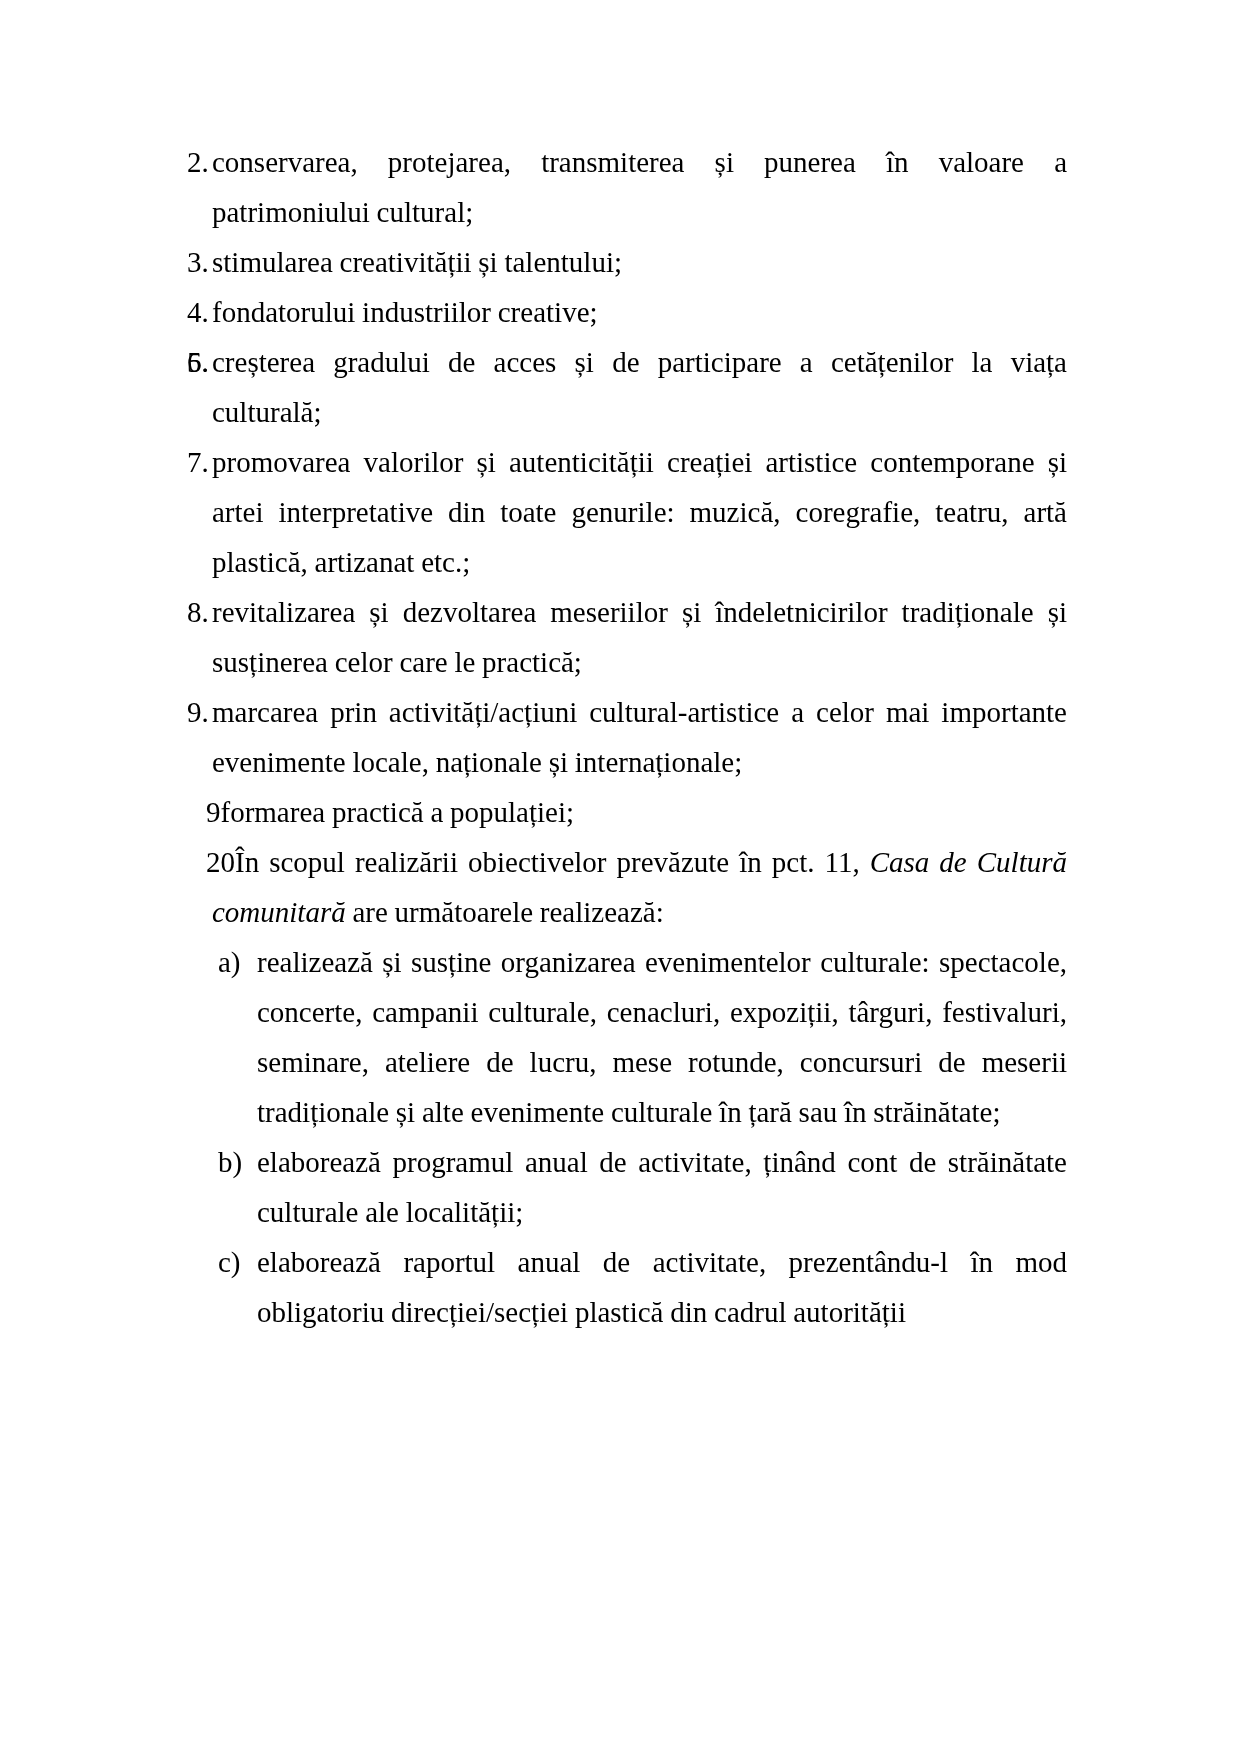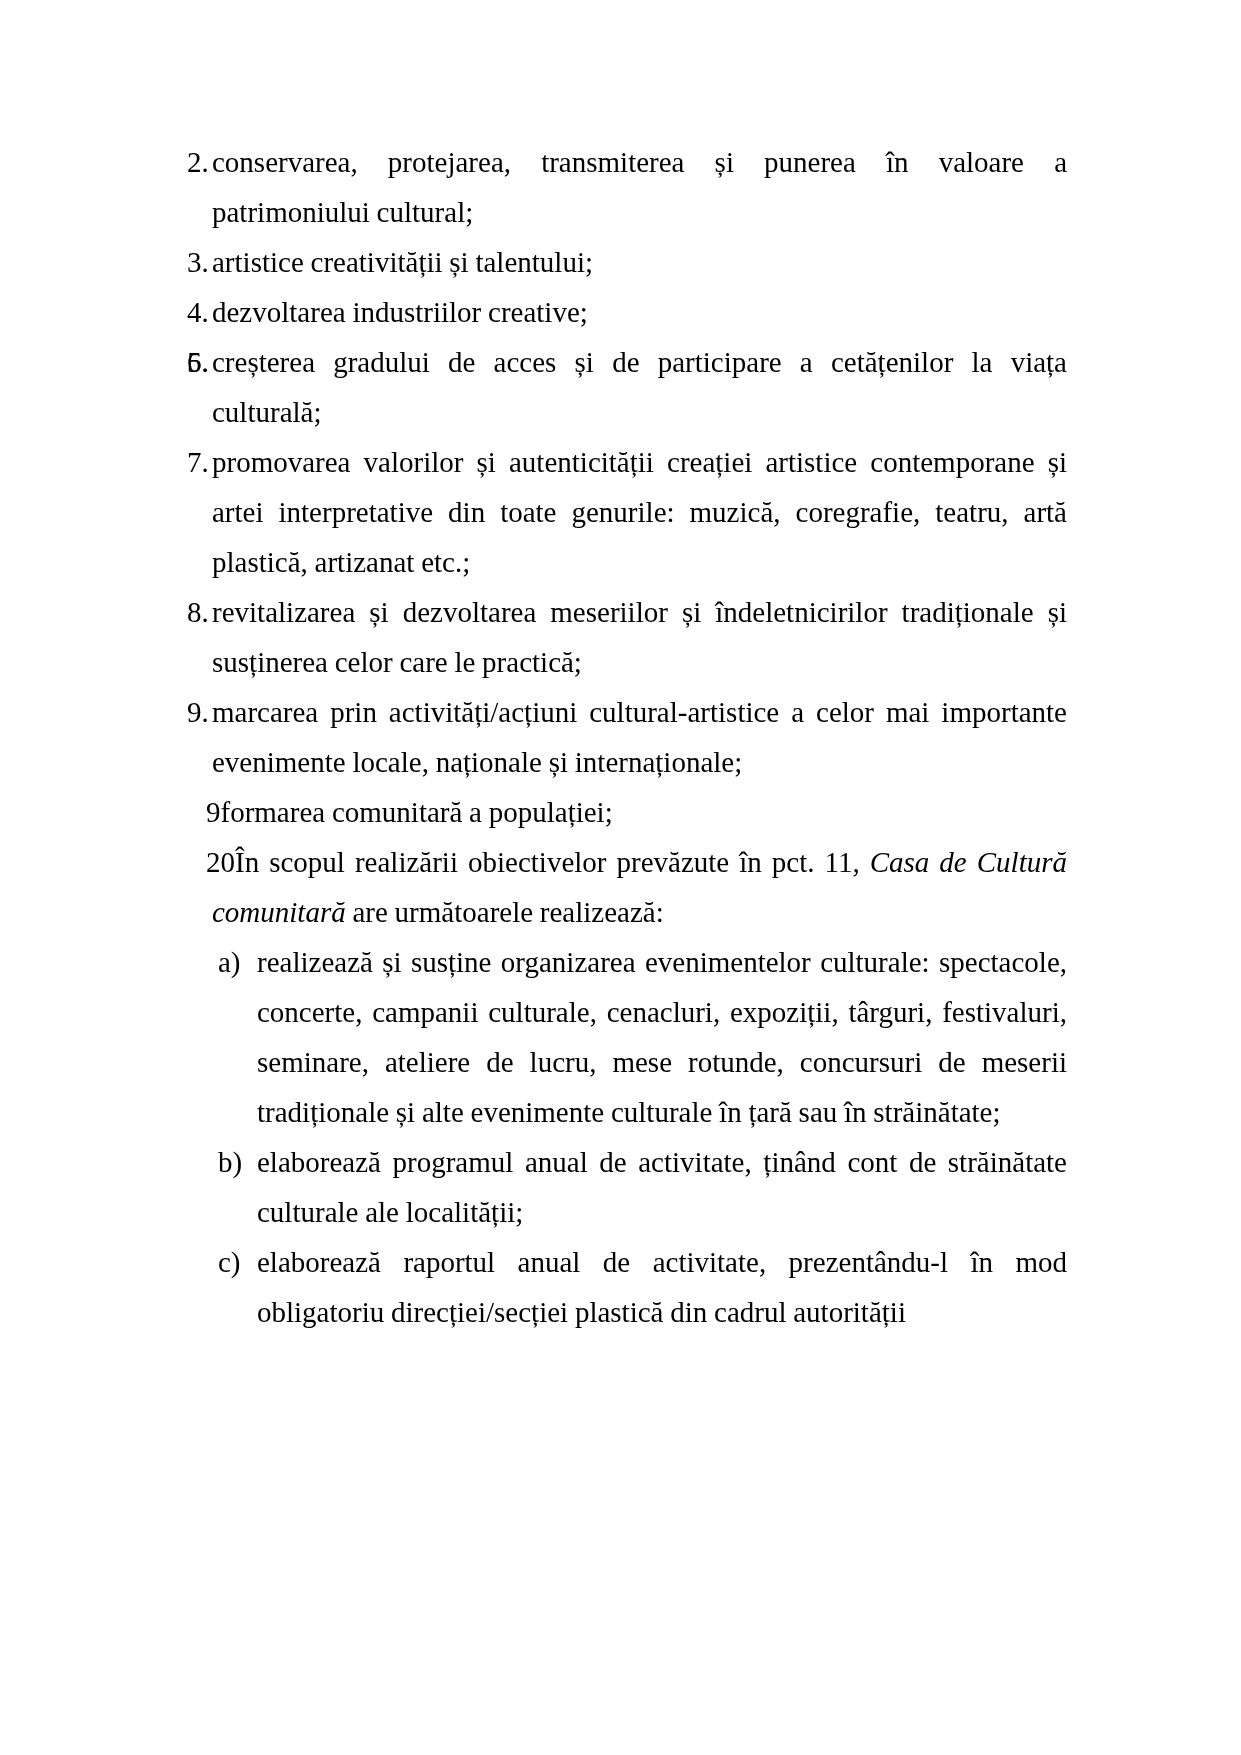--- a/index.html
+++ b/index.html
@@ -59,28 +59,28 @@
     font-style: italic;
   }
 </style>
 </head>
 <body>
 
 <div class="page">
   <div class="content">
     <div>
         <div class="item num"><span class="marker">2.</span><span>conservarea, protejarea, transmiterea și punerea în valoare a patrimoniului cultural;</span></div>
-        <div class="item num"><span class="marker">3.</span><span>artistice creativității și talentului;</span></div>
-        <div class="item num"><span class="marker">4.</span><span>dezvoltarea industriilor creative;</span></div>
+        <div class="item num"><span class="marker">3.</span><span>stimularea creativității și talentului;</span></div>
+        <div class="item num"><span class="marker">4.</span><span>fondatorului industriilor creative;</span></div>
         <div class="item num"><span class="marker">5.</span></div>
         <div class="item num"><span class="marker">6.</span><span>creșterea gradului de acces și de participare a cetățenilor la viața culturală;</span></div>
         <div class="item num"><span class="marker">7.</span><span>promovarea valorilor și autenticității creației artistice contemporane și artei interpretative din toate genurile: muzică, coregrafie, teatru, artă plastică, artizanat etc.;</span></div>
         <div class="item num"><span class="marker">8.</span><span>revitalizarea și dezvoltarea meseriilor și îndeletnicirilor tradiționale și susținerea celor care le practică;</span></div>
         <div class="item num"><span class="marker">9.</span><span>marcarea prin activități/acțiuni cultural-artistice a celor mai importante evenimente locale, naționale și internaționale;</span></div>
-        <div class="item num flush"><span class="marker-flush">9</span><span>formarea comunitară a populației;</span></div>
+        <div class="item num flush"><span class="marker-flush">9</span><span>formarea practică a populației;</span></div>
         <div class="item num flush"><span class="marker-flush">20</span><span><span>În scopul realizării obiectivelor prevăzute în pct. 11, </span><span class="it">Casa de Cultură comunitară</span><span> are următoarele realizează:</span></span></div>
       </div>
     <div>
         <div class="item let"><span class="marker">a)</span><span>realizează și susține organizarea evenimentelor culturale: spectacole, concerte, campanii culturale, cenacluri, expoziții, târguri, festivaluri, seminare, ateliere de lucru, mese rotunde, concursuri de meserii tradiționale și alte evenimente culturale în țară sau în străinătate;</span></div>
         <div class="item let"><span class="marker">b)</span><span>elaborează programul anual de activitate, ținând cont de străinătate culturale ale localității;</span></div>
         <div class="item let"><span class="marker">c)</span><span>elaborează raportul anual de activitate, prezentându-l în mod obligatoriu direcției/secției plastică din cadrul autorității</span></div>
       </div>
   </div>
 </div>
 

